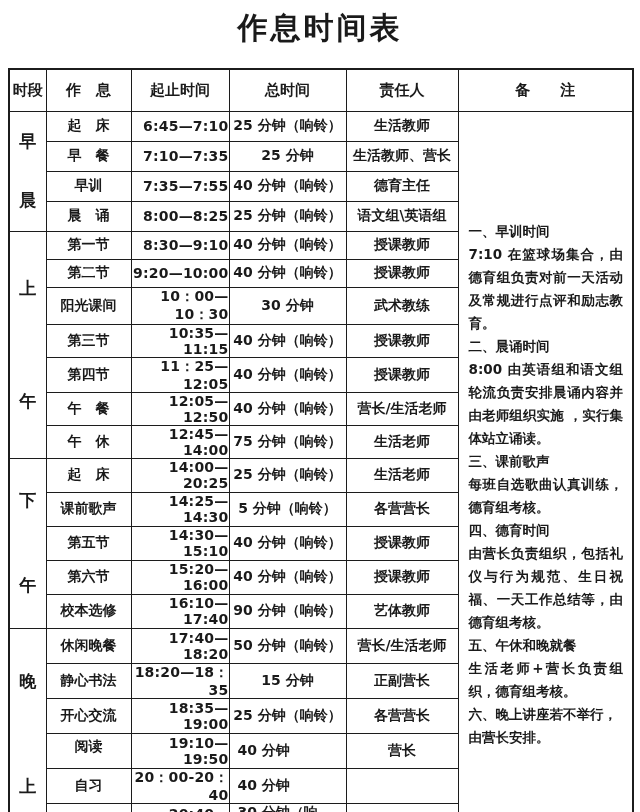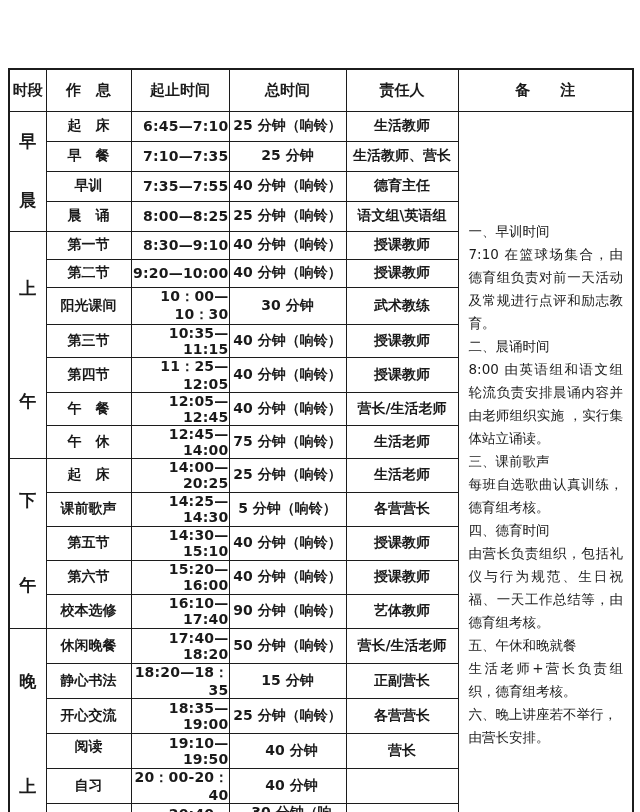--- a/index.html
+++ b/index.html
@@ -36,40 +36,41 @@
   tr.sec2 { height: 34px; }
   tr.sec3 { height: 35px; }
   td.period-cell { position: relative; font-weight: 700; }
   td.period-cell .stack {
     position: absolute; top: 0; left: 0; right: 0; bottom: 0;
     display: flex; flex-direction: column;
     justify-content: space-around; align-items: center;
     font-size: 17px;
   }
   td.time-cell { font-size: 14px; letter-spacing: 0.2px; text-align: right; }
-  td.dur-left { text-align: center; padding-left: 8px; }
+  td.dur-left { text-align: left; padding-left: 8px; }
   td.act-top { vertical-align: top; padding-top: 4px; }
   td.notes-cell {
     vertical-align: top; text-align: left;
     padding: 108px 9px 0 10px;
     font-weight: 400;
   }
   .note-h {
-    font-weight: 400; font-size: 13.5px; line-height: 23px;
+    font-weight: 700; font-size: 13.5px; line-height: 23px;
     text-align: left;
   }
   .note-b {
-    font-weight: 400; font-size: 13.5px; line-height: 23px;
+    font-weight: 700; font-size: 13.5px; line-height: 23px;
     text-align: justify;
   }
 </style>
 </head>
 <body>
 
 <div class="page">
+  <h1 class="title">作息时间表</h1>
   <table class="schedule">
     <colgroup>
       <col style="width:37px">
         <col style="width:85px">
         <col style="width:98px">
       <col style="width:117px">
         <col style="width:112px">
         <col style="width:175px">
     </colgroup>
     <thead>
@@ -157,21 +158,21 @@
           <td>授课教师</td>
         </tr>
         <tr class="sec1">
           <td>第四节</td>
           <td class="time-cell">11：25—12:05</td>
           <td>40 分钟（响铃）</td>
           <td>授课教师</td>
         </tr>
         <tr class="sec1">
           <td>午　餐</td>
-          <td class="time-cell">12:05—12:45</td>
+          <td class="time-cell">12:05—12:50</td>
           <td>40 分钟（响铃）</td>
           <td>营长/生活老师</td>
         </tr>
         <tr class="sec1">
           <td>午　休</td>
           <td class="time-cell">12:45—14:00</td>
           <td>75 分钟（响铃）</td>
           <td>生活老师</td>
         </tr>
         <tr class="sec2">

